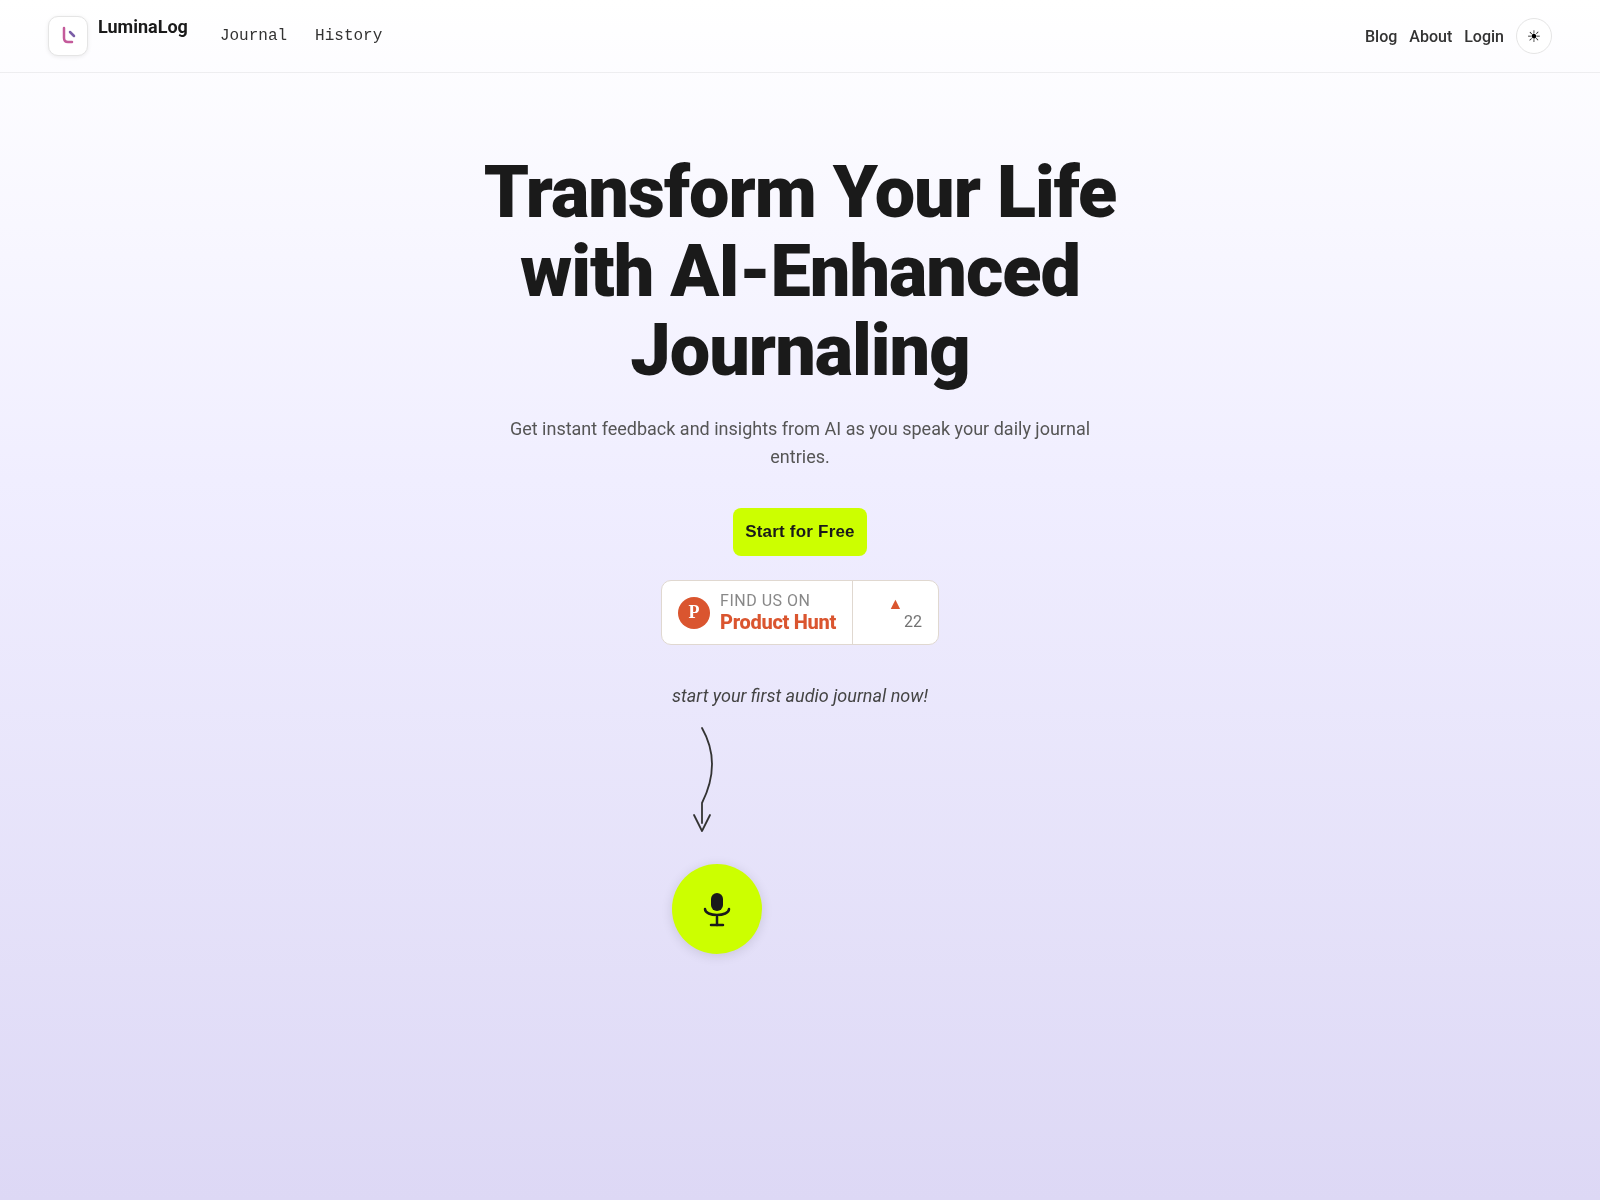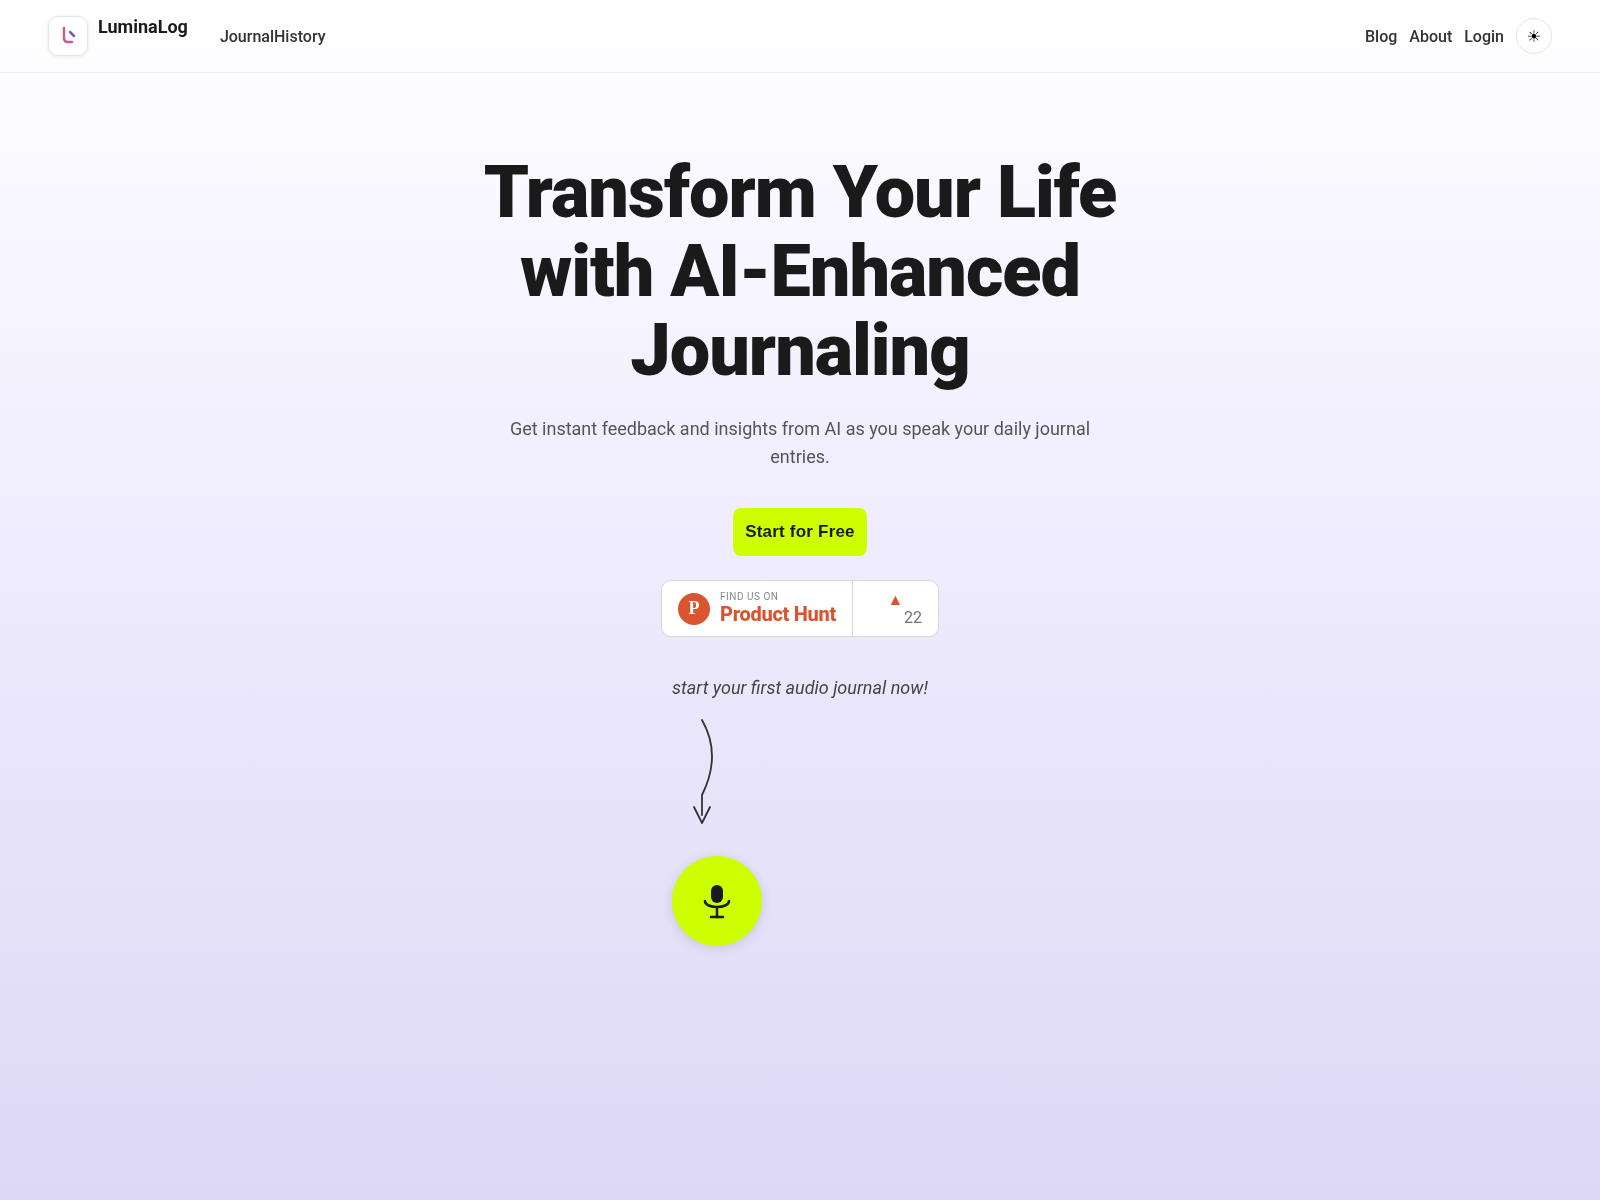--- a/index.html
+++ b/index.html
@@ -56,20 +56,22 @@
     }
 
     .logo-name {
       font-size: 18px;
       font-weight: 700;
       color: #1a1a1a;
     }
 
     .nav-links {
       display: flex;
+      gap: 28px;
+      font-family: Liberation Mono, monospace;
     }
 
     .nav-link {
       font-size: 16px;
       color: #333;
       text-decoration: none;
       font-weight: 500;
       cursor: pointer;
     }
 
@@ -175,21 +177,21 @@
       font-family: serif;
     }
 
     .ph-text-block {
       display: flex;
       flex-direction: column;
       align-items: flex-start;
     }
 
     .ph-find-us {
-      font-size: 10px;
+      font-size: 16px;
       color: #888;
       letter-spacing: 0.5px;
       text-transform: uppercase;
       text-align: center;
     }
 
     .ph-name {
       font-size: 20px;
       font-weight: 800;
       color: #da552f;

